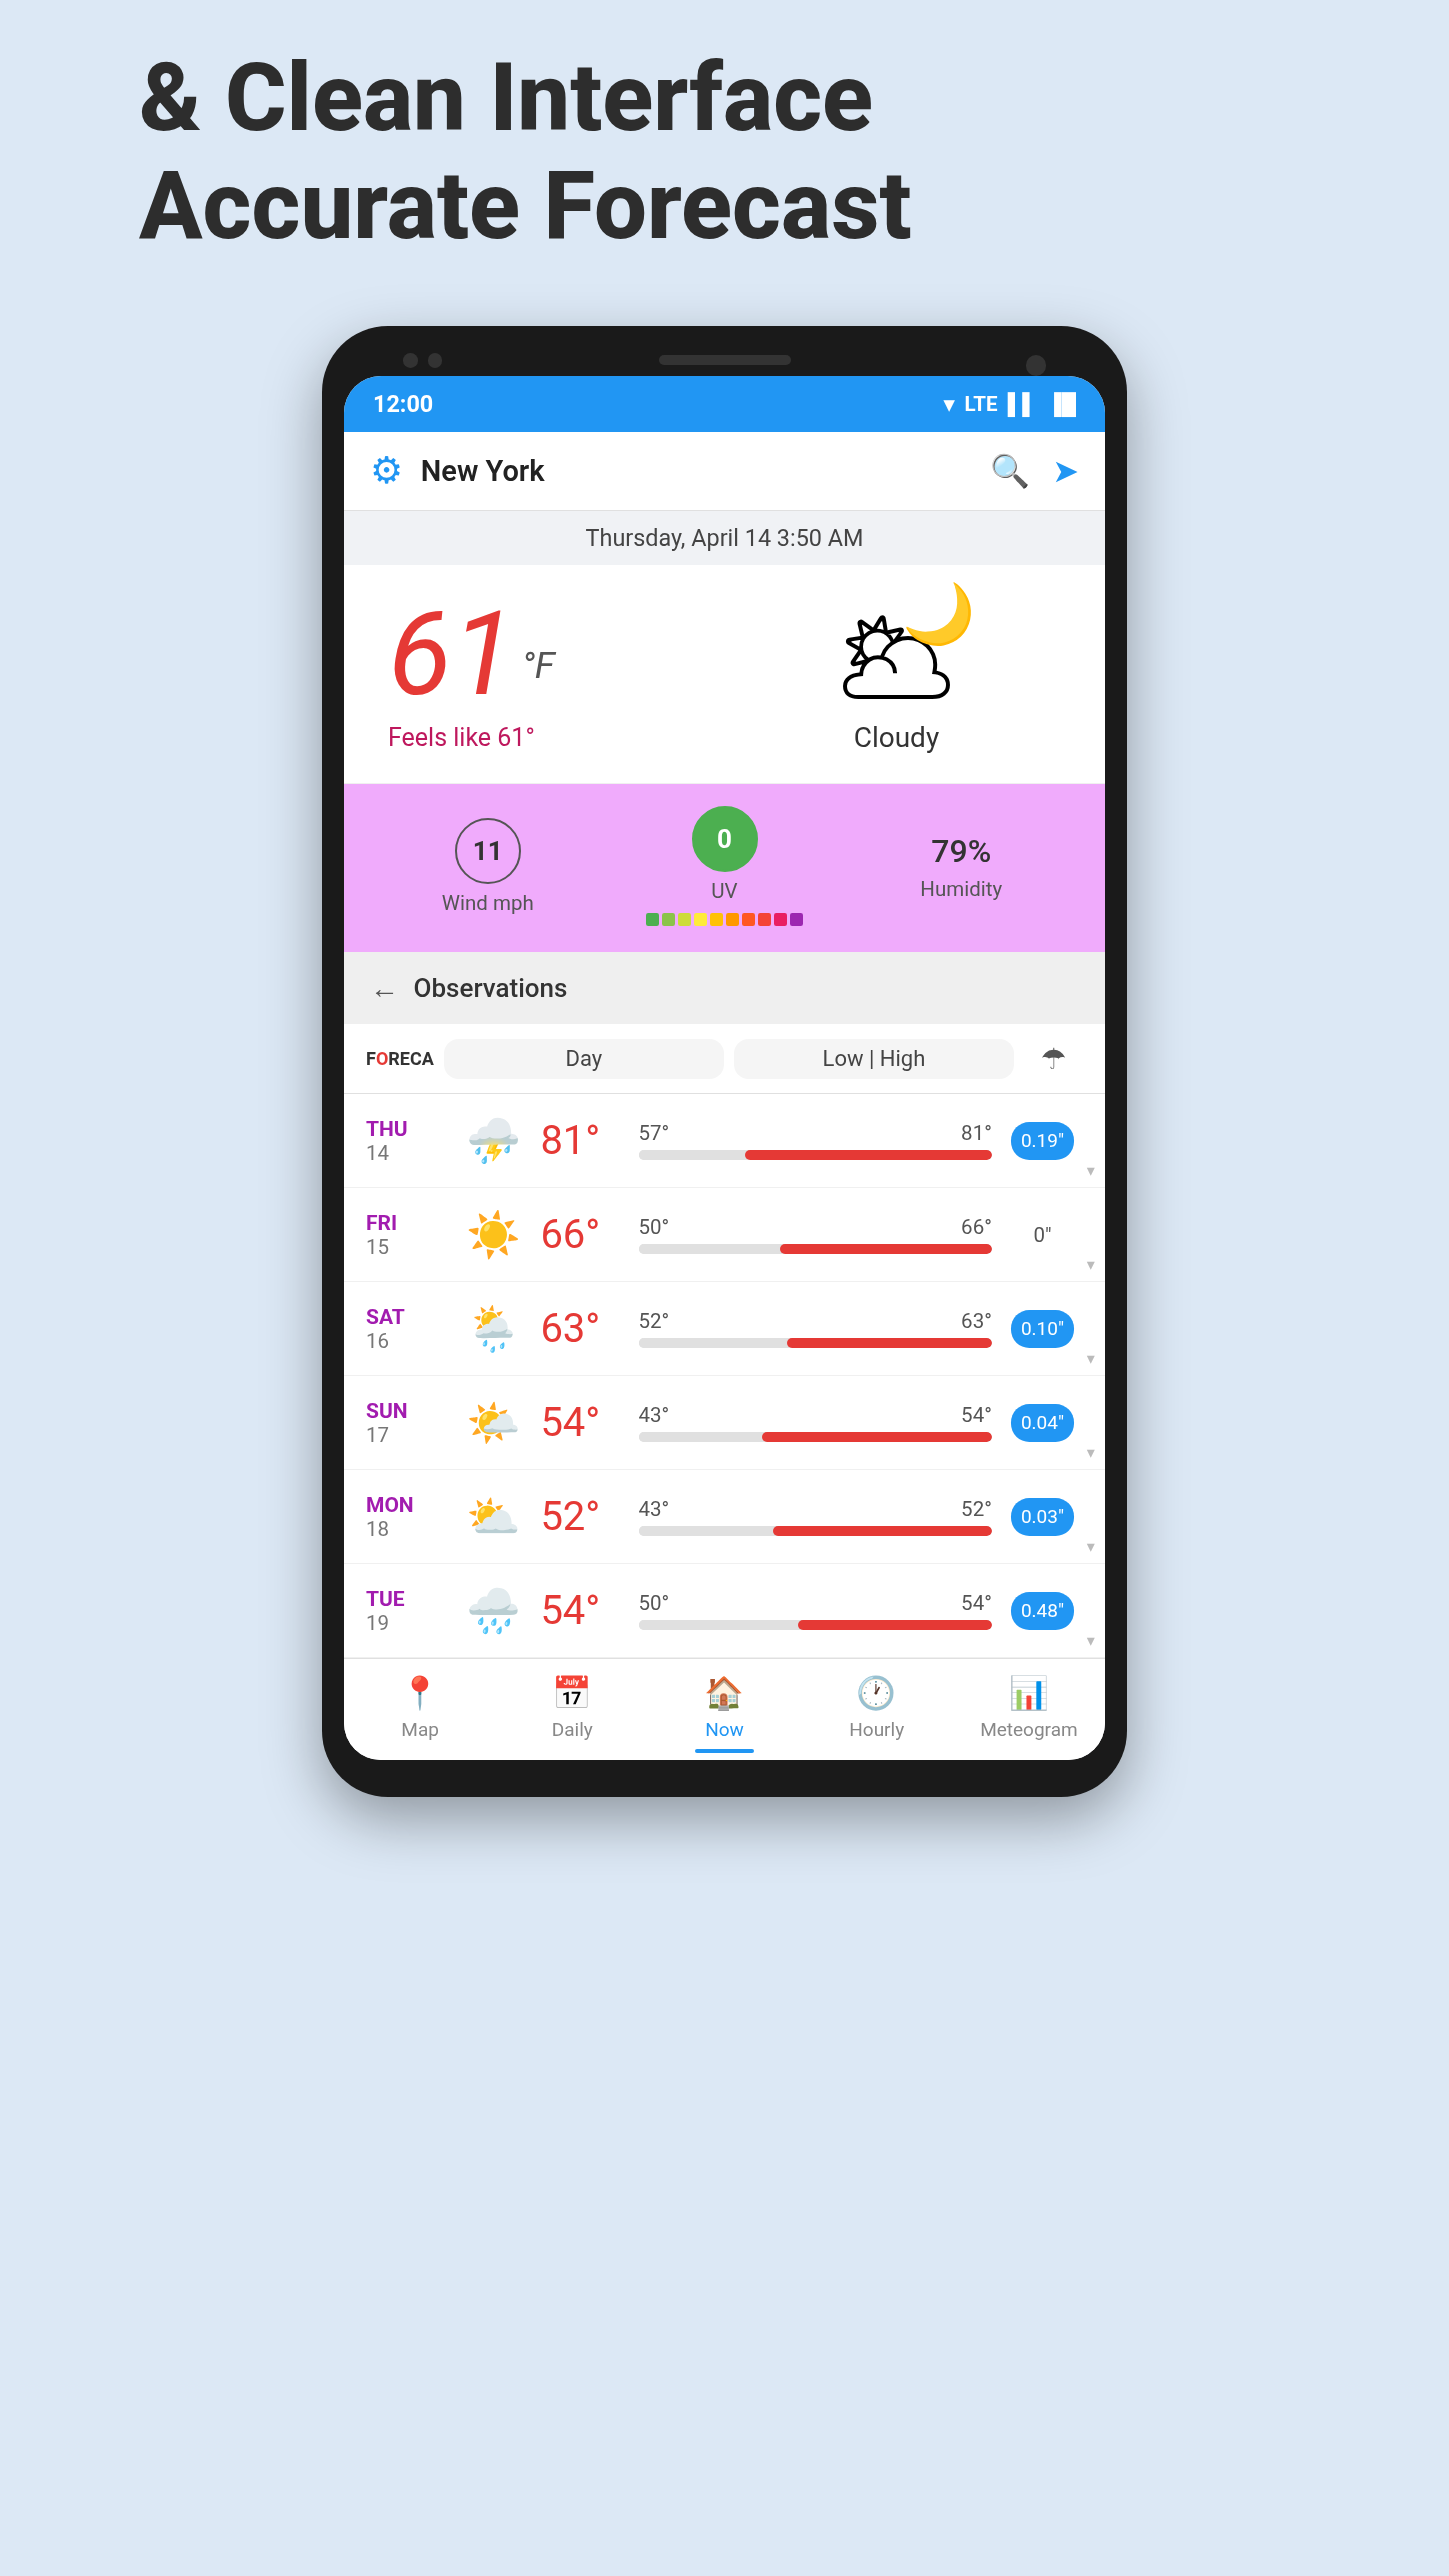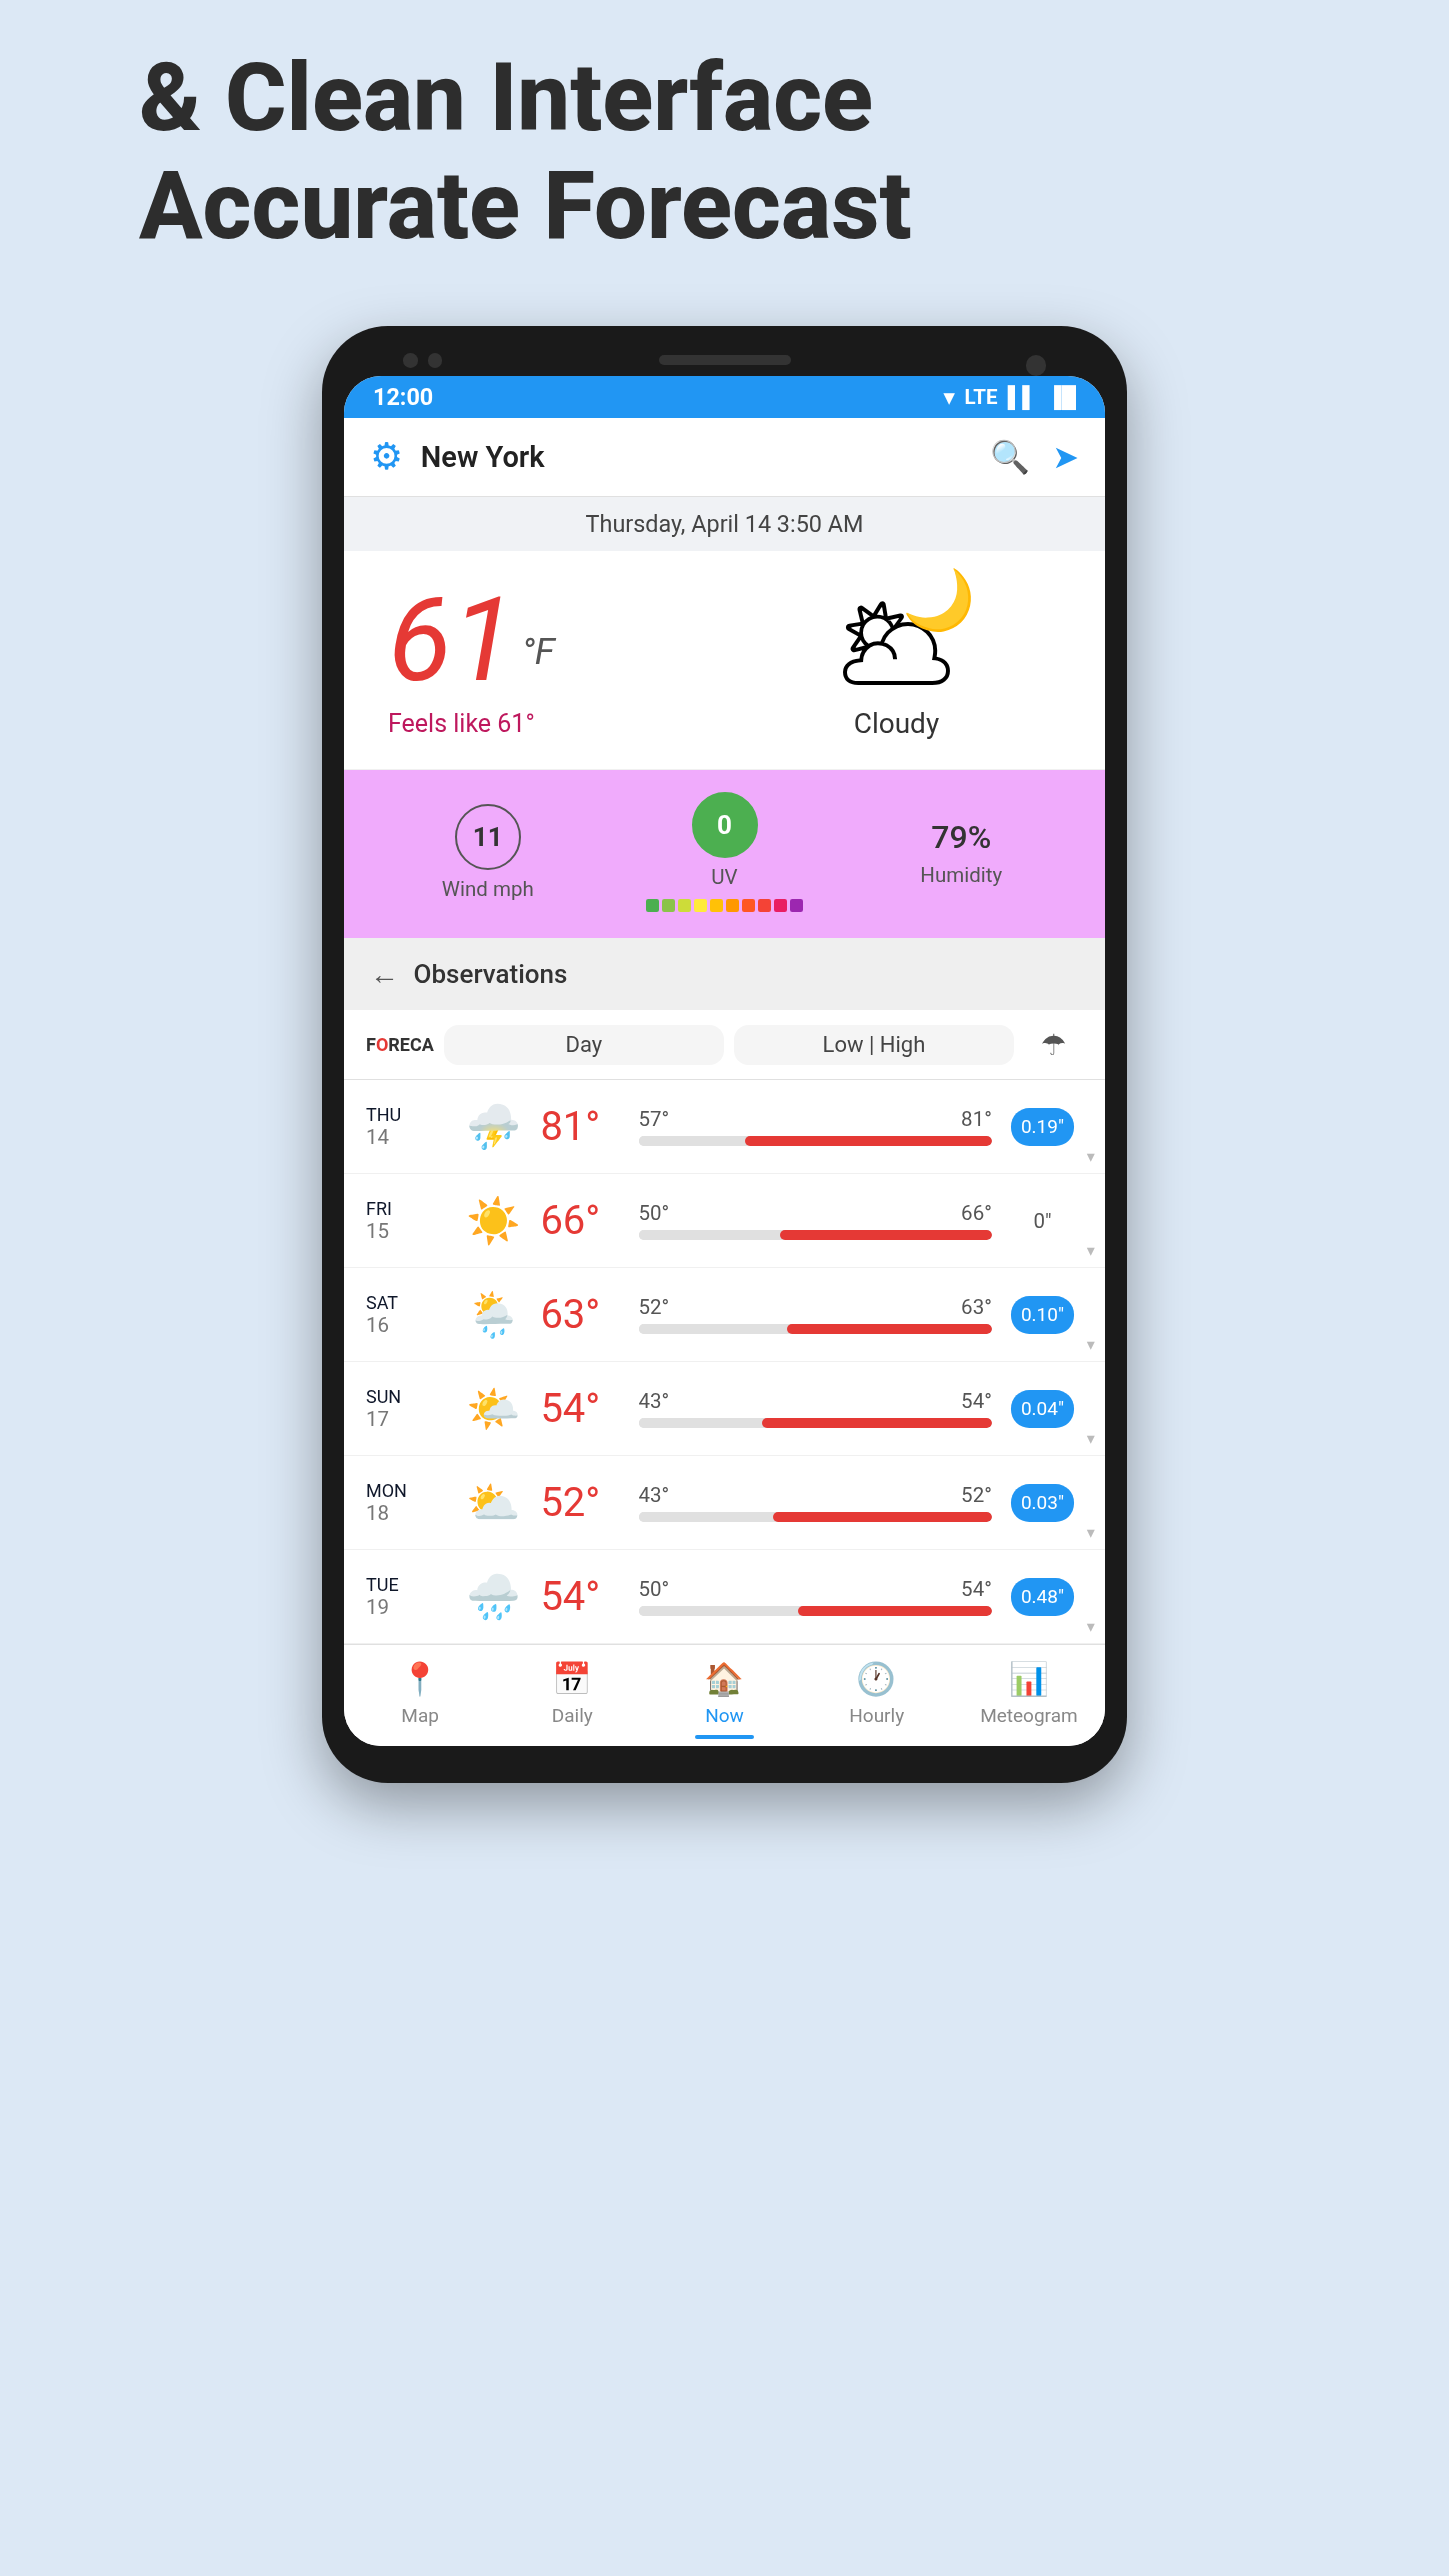--- a/index.html
+++ b/index.html
@@ -71,21 +71,21 @@
       border-radius: 37px;
       overflow: hidden;
     }
 
     
     .status-bar {
       background: #2196f3;
       display: flex;
       justify-content: space-between;
       align-items: center;
-      padding: 7px 29px;
+      padding: 14px 29px;
       color: white;
       font-size: 23.4px;
       font-weight: bold;
     }
     .status-icons {
       display: flex;
       align-items: center;
       gap: 10.2px;
     }
     .wifi-icon { font-size: 20.5px; }
@@ -289,23 +289,23 @@
       align-items: center;
       padding: 20.5px 22px;
       border-bottom: 0.7px solid #f0f0f0;
       gap: 10.2px;
       position: relative;
     }
     .day-col {
       width: 81px;
     }
     .day-name {
-      font-size: 18px;
-      font-weight: normal;
-      color: #0f172a;
+      font-size: 21px;
+      font-weight: bold;
+      color: #a21caf;
     }
     .day-num {
       font-size: 20.5px;
       color: #777;
     }
     .weather-icon-sm {
       width: 73px;
       text-align: center;
       font-size: 44px;
     }

